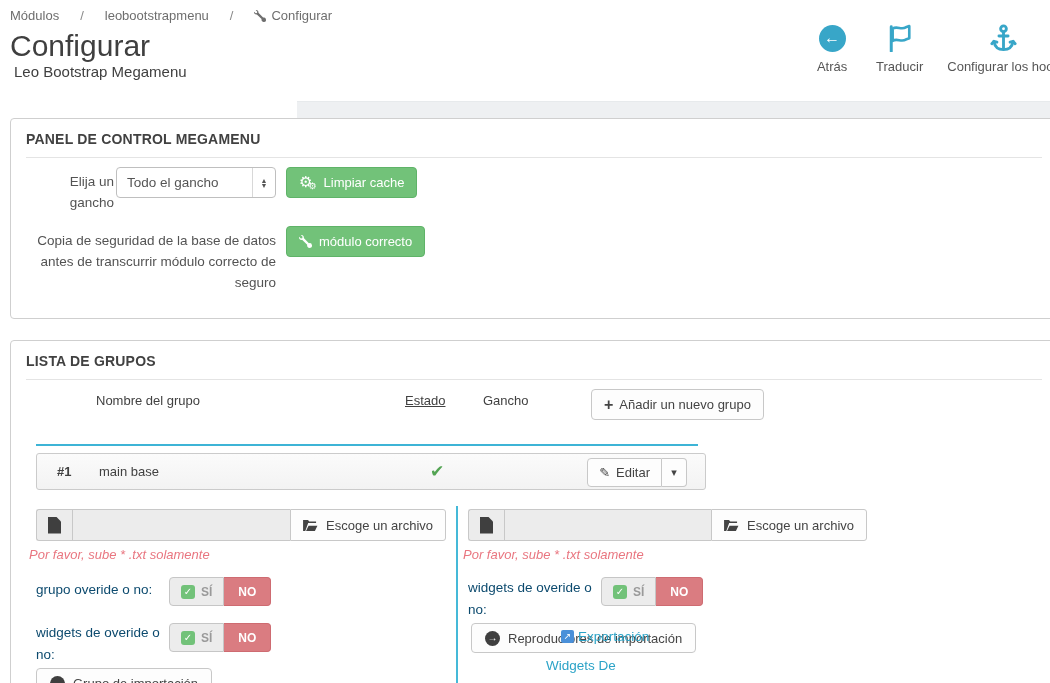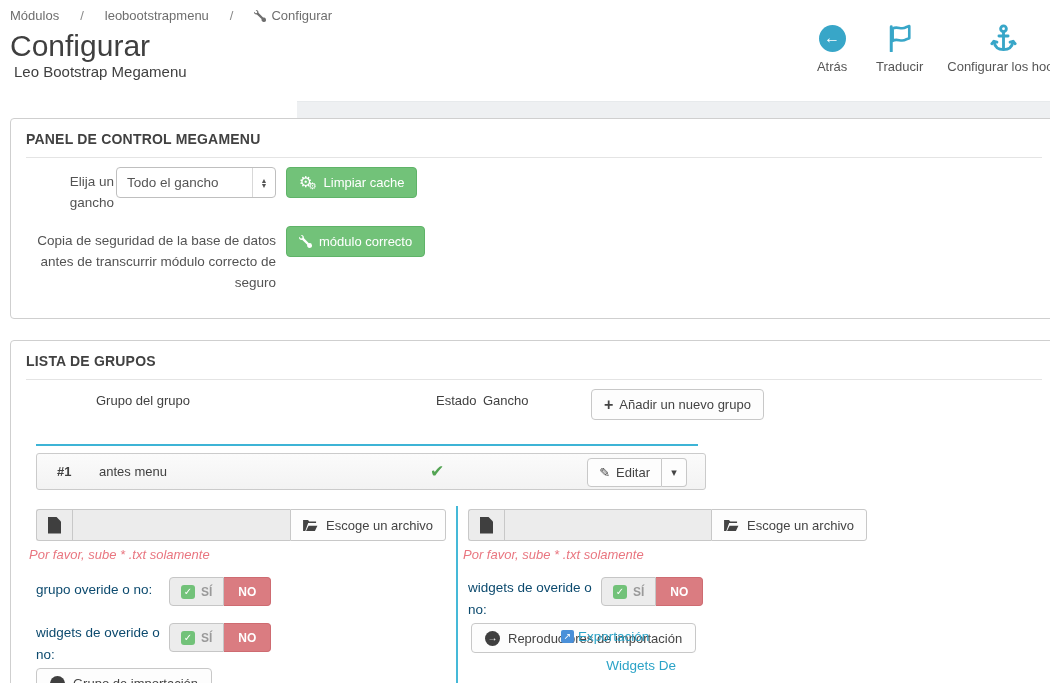--- a/index.html
+++ b/index.html
@@ -80,21 +80,21 @@
 
   .label-plain{position:absolute;font-size:13.5px;color:#0c4a6e;line-height:1.6;text-align:left;}
 
   .import-btn{position:absolute;display:inline-flex;align-items:center;gap:8px;background:#fdfdfd;border:1px solid #c8c8c8;border-radius:4px;height:30px;padding:0 13px;font-size:13px;color:#444;box-sizing:border-box;cursor:pointer;white-space:nowrap;}
   .circle-arrow{width:15px;height:15px;border-radius:50%;background:#3f3f3f;color:#fff;display:flex;align-items:center;justify-content:center;font-size:10px;line-height:1;}
 
   .divider-v{position:absolute;width:2px;background:#45b9d8;}
 
   .export-link{position:absolute;display:flex;align-items:center;gap:4px;font-size:13.5px;color:#2ba3c7;z-index:5;cursor:pointer;}
   .export-ico{width:13px;height:13px;background:#4a90d9;border-radius:2px;color:#fff;font-size:9px;line-height:13px;text-align:center;}
-  .widgets-link{position:absolute;font-size:13.5px;color:#2ba3c7;text-align:right;cursor:pointer;}
+  .widgets-link{position:absolute;font-size:13.5px;color:#2ba3c7;text-align:left;cursor:pointer;}
 </style>
 </head>
 <body>
 
 <div class="band"></div>
 
 <nav class="breadcrumb">
   <a>Módulos</a>
   <span class="sep">/</span>
   <a>leobootstrapmenu</a>
@@ -171,34 +171,34 @@
     <svg class="wrench-white" viewBox="0 0 16 16">
         <path d="M.102 2.223A3.004 3.004 0 0 0 3.78 5.897l6.341 6.252A3.003 3.003 0 0 0 13 16a3 3 0 1 0-.851-5.878L5.897 3.781A3.004 3.004 0 0 0 2.223.1l2.141 2.142L4 4l-1.757.364z"></path>
       </svg>
     <span>módulo correcto</span>
   </button>
 </section>
 
 <section class="panel" id="panel-groups">
   <div class="panel-heading">LISTA DE GRUPOS</div>
 
-  <div class="th" style="left:85px;top:50px;">Grupo del grupo</div>
-  <div class="th" style="left:425px;top:50px;">Estado</div>
+  <div class="th" style="left:85px;top:50px;">Nombre del grupo</div>
+  <div class="th" style="left:394px;top:50px;text-decoration:underline;">Estado</div>
   <div class="th" style="left:472px;top:50px;">Gancho</div>
 
   <button class="btn btn-default" style="position:absolute;left:580px;top:48px;">
     <span class="plus">+</span>
     <span>Añadir un nuevo grupo</span>
   </button>
 
   <div class="blue-line" style="left:25px;top:103px;width:662px;"></div>
 
   <div class="group-row" style="left:25px;top:112px;width:670px;height:37px;">
     <span class="cell-id">#1</span>
-    <span class="cell-name">antes menu</span>
+    <span class="cell-name">main base</span>
     <span class="cell-check">✔</span>
     <span class="btn-split">
       <a class="main">
         <span class="pencil">✎</span>
         <span>Editar</span>
       </a>
       <a class="caret">▾</a>
     </span>
   </div>
 

